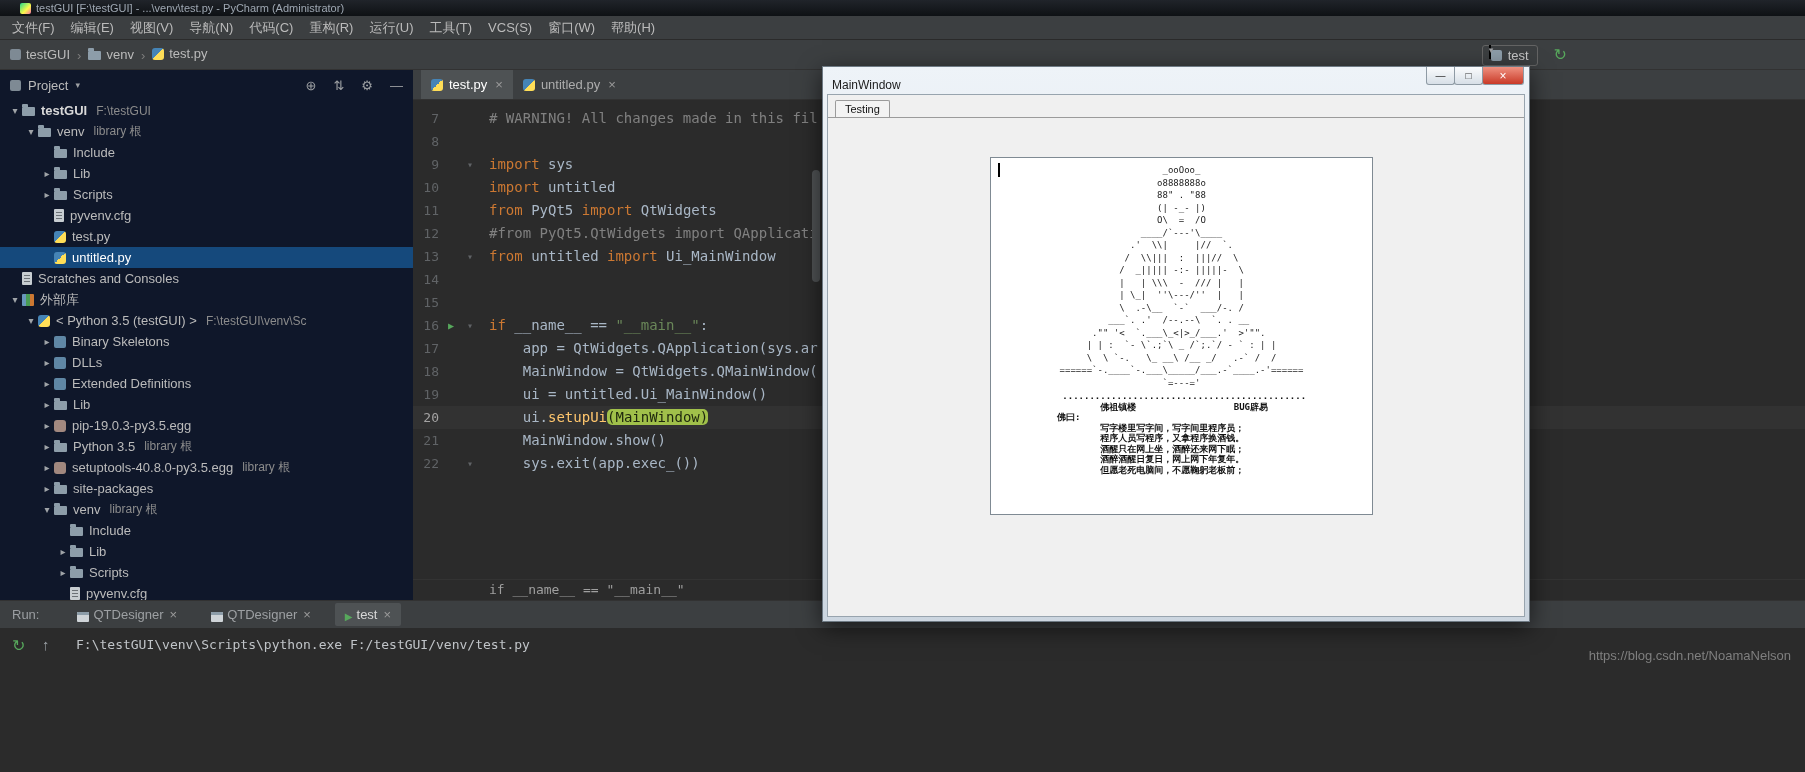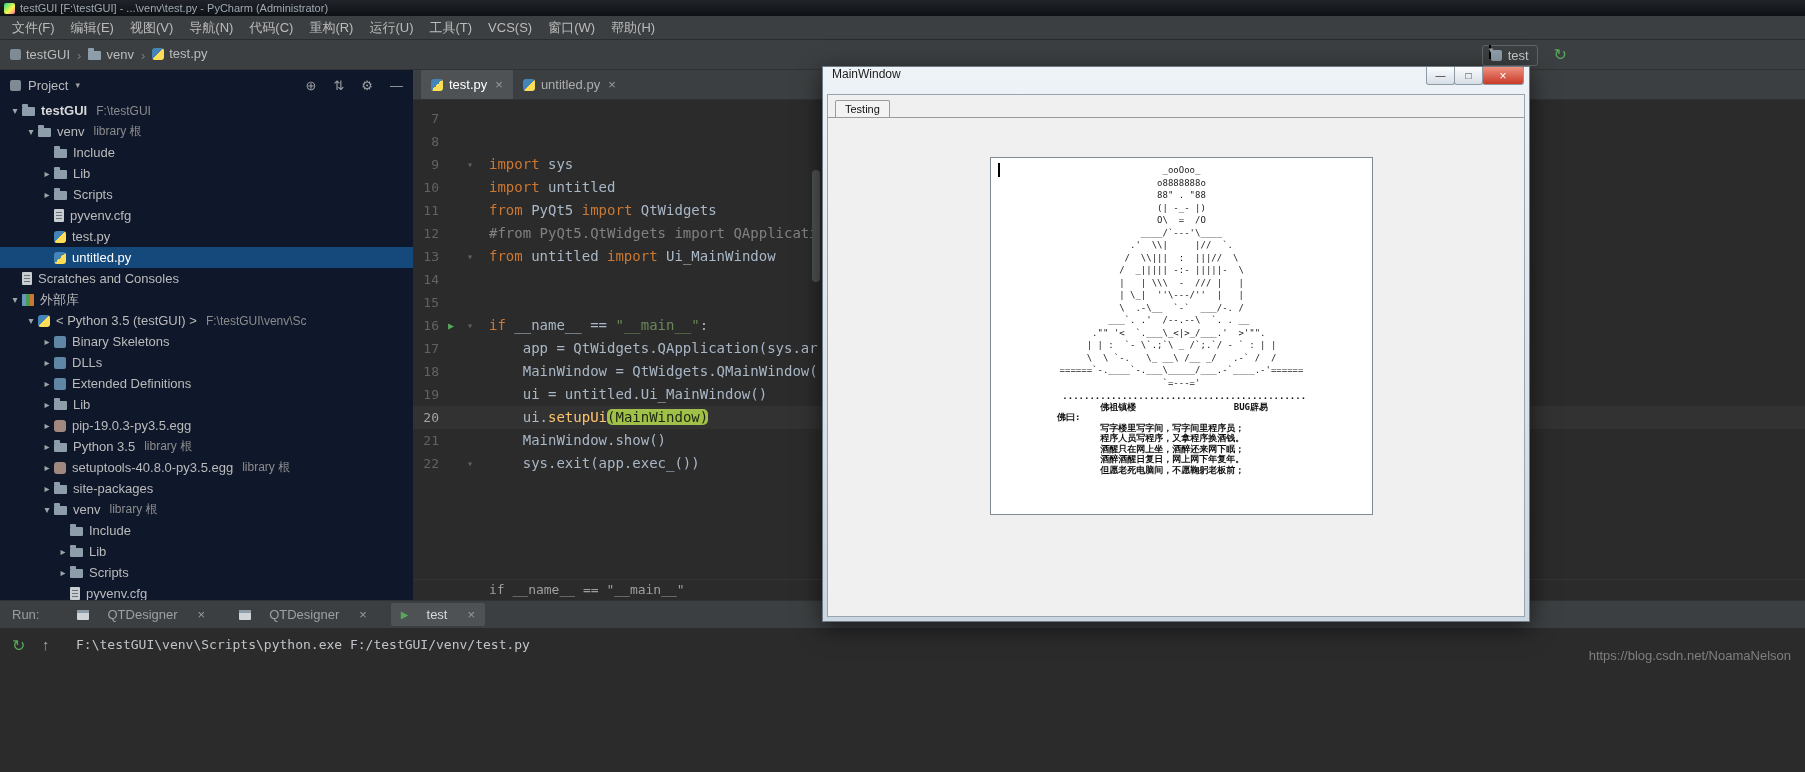--- a/index.html
+++ b/index.html
@@ -4,21 +4,21 @@
 <style>
   * { margin:0; padding:0; box-sizing:border-box; }
   html,body { width:1805px; height:772px; }
   body {
     position:relative; overflow:hidden; background:#2b2b2b;
     font-family:"Liberation Sans", sans-serif; color:#bbbbbb;
   }
   
   .titlebar { position:absolute; top:0; left:0; right:0; height:16px;
     background:linear-gradient(#20242a,#0e1114); display:flex; align-items:center;
-    gap:5px; padding-left:4px; font-size:11px; color:#9fa8b3; }
+    gap:5px; padding-left:20px; font-size:11px; color:#9fa8b3; }
   .app-logo { width:11px; height:11px; border-radius:2px;
     background:linear-gradient(135deg,#21d789,#fcf84a 60%,#f96ca8); }
   .menubar { position:absolute; top:16px; left:0; right:0; height:24px;
     background:#3c3f41; border-bottom:1px solid #2b2b2b; display:flex;
     align-items:center; padding-left:4px; font-size:13px; color:#bbbbbb; }
   .menu-item { padding:2px 8px; }
   .navbar { position:absolute; top:40px; left:0; right:0; height:30px;
     background:#3c3f41; border-bottom:1px solid #323232; display:flex;
     align-items:center; padding:0 10px; font-size:13px; }
   .bc-item { display:inline-flex; align-items:center; gap:5px; }
@@ -101,35 +101,35 @@
     background:#4f5254; border-radius:4px; }
   .ed-breadcrumb { position:absolute; left:0; right:0; bottom:0; height:21px;
     background:#2b2b2b; border-top:1px solid #333333; color:#9f9f9f;
     font-family:"DejaVu Sans Mono", monospace; font-size:13px; line-height:20px;
     padding-left:76px; white-space:pre; }
   
   .runbar { position:absolute; top:600px; left:0; right:0; height:28px;
     background:#3c3f41; border-top:1px solid #323232; display:flex;
     align-items:center; padding-left:12px; font-size:13px; }
   .run-label { color:#9b9ea2; margin-right:14px; }
-  .rtab { display:flex; align-items:center; gap:18px; padding:4px 10px;
+  .rtab { display:flex; align-items:flex-end; gap:4px; padding:4px 10px;
     margin-left:14px; color:#9da0a3; }
   .rtab.active { background:#4e5254; color:#d7d7d7; border-radius:2px; }
   .console { position:absolute; top:628px; left:0; right:0; bottom:0;
     background:#2b2b2b; }
   .console-cmd { position:absolute; left:76px; top:9px; color:#c0c4c8;
     font-family:"DejaVu Sans Mono", monospace; font-size:13px; white-space:pre; }
   .c-rerun { position:absolute; left:12px; top:8px; color:#57a85c; font-size:16px; }
   .c-up { position:absolute; left:42px; top:8px; color:#9ba0a5; font-size:15px; }
   .watermark { position:absolute; right:14px; top:20px; color:#7f7f7f; font-size:13px; }
   
   .fw { position:absolute; left:822px; top:66px; width:708px; height:556px;
     background:linear-gradient(#eef3f8,#ccd6e0); border:1px solid #6e7a84;
     box-shadow:0 6px 22px rgba(0,0,0,.6); z-index:40; }
-  .fw-titlebar { height:25px; display:flex; align-items:flex-start; }
+  .fw-titlebar { height:25px; display:flex; align-items:flex-end; }
   .fw-title { margin-left:9px; font-size:12px; color:#1b1b1b; }
   .fw-btns { margin-left:auto; margin-right:5px; display:flex; align-self:flex-start; }
   .fw-btn { width:29px; height:18px; margin-left:-1px; border:1px solid #8e9aa4;
     border-top:none; border-radius:0 0 3px 3px; display:flex; align-items:center;
     justify-content:center; font-size:10px; color:#333;
     background:linear-gradient(#fbfcfd,#d7dfe7); }
   .fw-btn.close { width:42px; color:#ffffff; font-size:12px;
     background:linear-gradient(#ef9180,#c93a28); }
   .fw-body { position:absolute; left:4px; right:4px; top:27px; bottom:4px;
     background:#f0f0f0; border:1px solid #98a4ae; }
@@ -367,21 +367,21 @@
           <span class="etab-label">test.py</span>
           <span class="tab-close">×</span>
         </div>
         <div class="etab">
           <span class="ico icon-python"></span>
           <span class="etab-label">untitled.py</span>
           <span class="tab-close">×</span>
         </div>
       </div>
     <div class="code">
-        <div class="code-row"><span class="gutter"><span class="lnum">7</span><span class="gicons"></span></span></div>
+        <div class="code-row"><span class="gutter"><span class="lnum">7</span><span class="gicons"></span></span><span class="ctext"><span class="seg-c"># WARNING! All changes made in this fil</span></span></div>
         <div class="code-row"><span class="gutter"><span class="lnum">8</span><span class="gicons"></span></span><span class="ctext"></span></div>
         <div class="code-row"><span class="gutter"><span class="lnum">9</span><span class="gicons"><span class="gfold">▾</span></span></span><span class="ctext"><span class="seg-k">import</span><span class="seg-n"> sys</span></span></div>
         <div class="code-row"><span class="gutter"><span class="lnum">10</span><span class="gicons"></span></span><span class="ctext"><span class="seg-k">import</span><span class="seg-n"> untitled</span></span></div>
         <div class="code-row"><span class="gutter"><span class="lnum">11</span><span class="gicons"></span></span><span class="ctext"><span class="seg-k">from</span><span class="seg-n"> PyQt5 </span><span class="seg-k">import</span><span class="seg-n"> QtWidgets</span></span></div>
         <div class="code-row"><span class="gutter"><span class="lnum">12</span><span class="gicons"></span></span><span class="ctext"><span class="seg-c">#from PyQt5.QtWidgets import QApplicati</span></span></div>
         <div class="code-row"><span class="gutter"><span class="lnum">13</span><span class="gicons"><span class="gfold">▾</span></span></span><span class="ctext"><span class="seg-k">from</span><span class="seg-n"> untitled </span><span class="seg-k">import</span><span class="seg-n"> Ui_MainWindow</span></span></div>
         <div class="code-row"><span class="gutter"><span class="lnum">14</span><span class="gicons"></span></span><span class="ctext"></span></div>
         <div class="code-row"><span class="gutter"><span class="lnum">15</span><span class="gicons"></span></span><span class="ctext"></span></div>
         <div class="code-row"><span class="gutter"><span class="lnum">16</span><span class="gicons"><span class="grun">▶</span><span class="gfold">▾</span></span></span><span class="ctext"><span class="seg-k">if</span><span class="seg-n"> __name__ == </span><span class="seg-s">"__main__"</span><span class="seg-n">:</span></span></div>
         <div class="code-row"><span class="gutter"><span class="lnum">17</span><span class="gicons"></span></span><span class="ctext"><span class="seg-n">    app = QtWidgets.QApplication(sys.ar</span></span></div>

